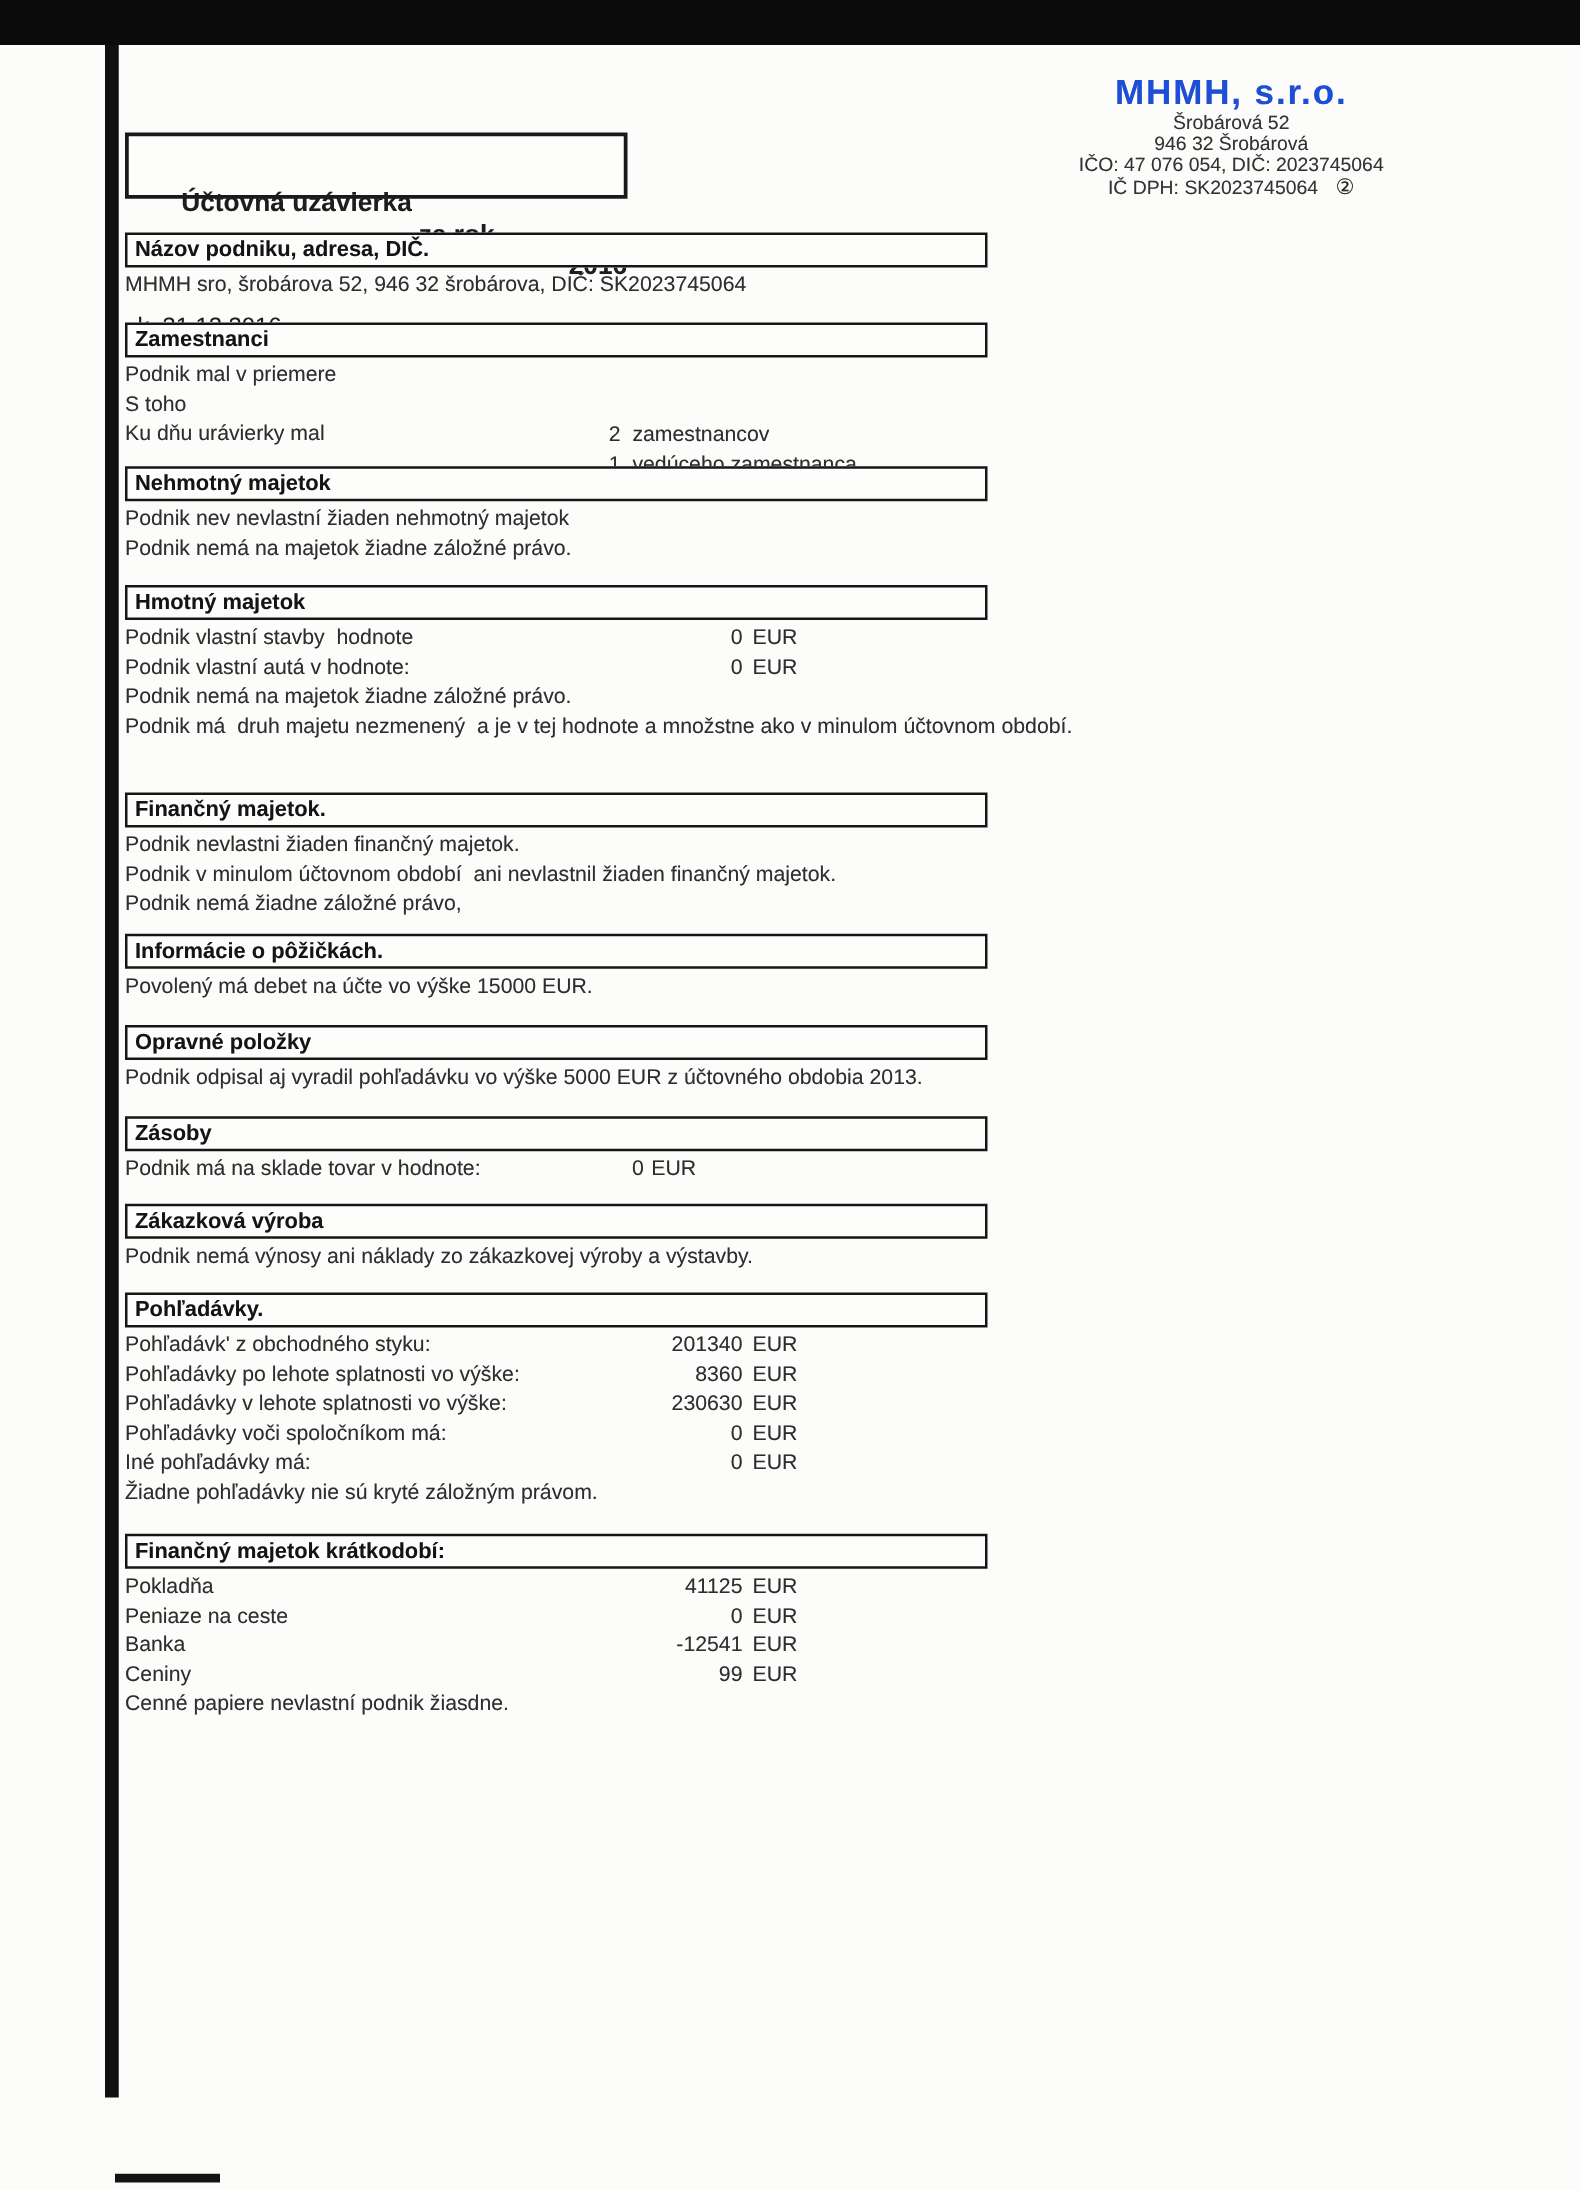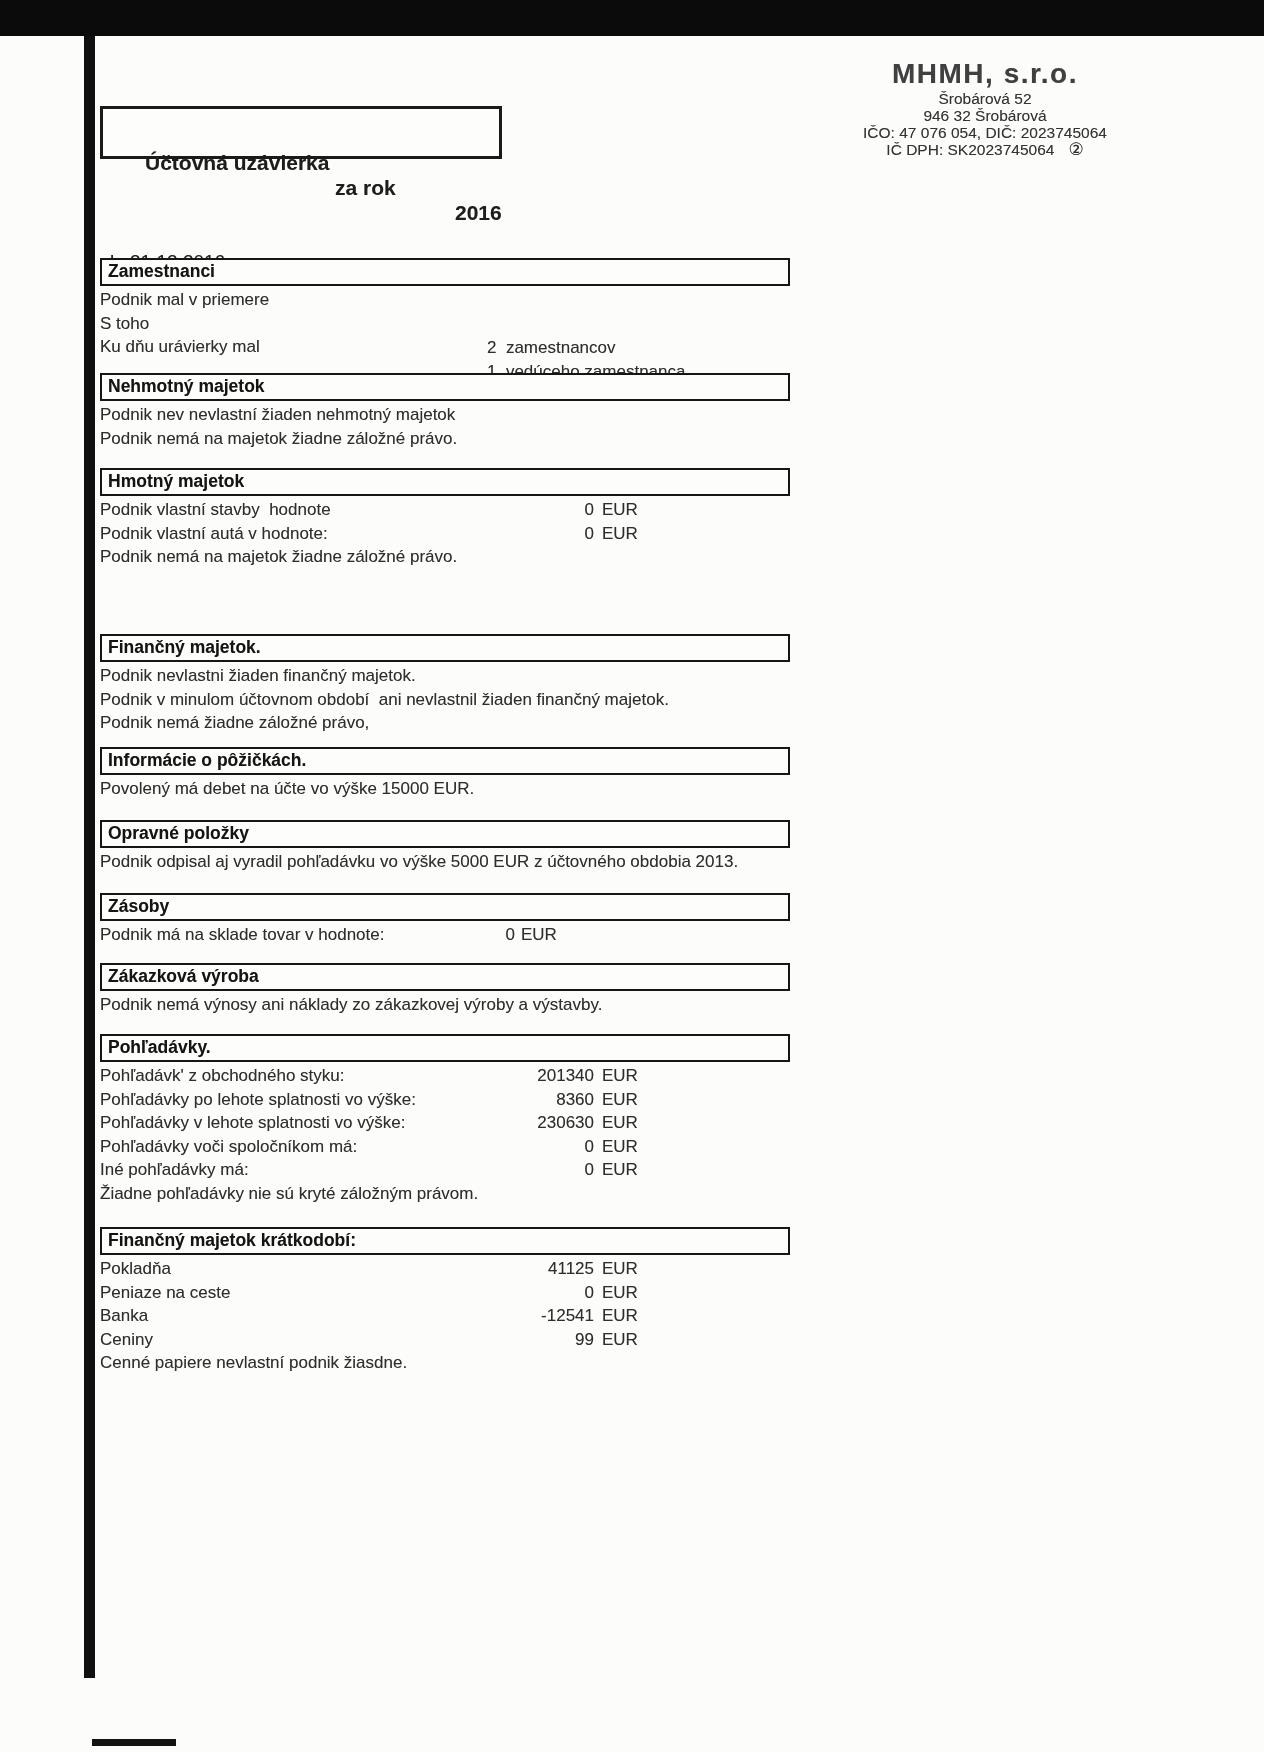--- a/index.html
+++ b/index.html
@@ -10,21 +10,21 @@
     color:#2e2e2e;
     text-shadow:0 0 .5px rgba(45,45,45,.35);
   }
   
   .scan-top   { position:absolute; top:0; left:0; width:1264px; height:36px; background:#0b0b0b; }
   .scan-left  { position:absolute; top:36px; left:84px; width:11px; height:1642px; background:#101010; }
   .scan-bottom{ position:absolute; top:1739px; left:92px; width:84px; height:7px; background:#131313; }
 
   
   .letterhead { position:absolute; top:58px; left:780px; width:410px; text-align:center; }
-  .lh-company { font-size:28px; font-weight:bold; letter-spacing:1.5px; color:#404040; line-height:32px; }
+  .lh-company { font-size:28px; font-weight:bold; letter-spacing:1.5px; color:#1d4ed8; line-height:32px; }
   .lh-line    { font-size:15.5px; color:#333; line-height:17px; }
   .lh-mark    { margin-left:14px; font-size:17px; color:#2a2a2a; }
 
   
   .title-box {
     position:absolute; top:106px; left:100px; width:402px; height:53px;
     border:3px solid #1a1a1a; box-sizing:border-box;
     padding:16px 7px; background:#fdfdfc;
   }
   .tb-line1 { position:relative; font-weight:bold; font-size:21px; color:#1d1d1d; line-height:25px; white-space:pre; }
@@ -66,20 +66,26 @@
 
   <div class="title-box">
     <div class="tb-line1">
       <span>Účtovná uzávierka</span>
       <span class="tb-mid">za rok</span>
       <span class="tb-year">2016</span>
     </div>
     <div class="tb-line2">k  31.12.2016</div>
   </div>
 
+  <div class="section" style="top:186px">
+    <div class="sec-header">Názov podniku, adresa, DIČ.</div>
+    <div class="sec-body">
+      <div class="line">MHMH sro, šrobárova 52, 946 32 šrobárova, DIČ: SK2023745064</div>
+    </div>
+  </div>
 
   <div class="section" style="top:258px">
     <div class="sec-header">Zamestnanci</div>
     <div class="sec-body">
       <div class="line"><span>Podnik mal v priemere</span><span class="v1">2  zamestnancov</span></div>
       <div class="line"><span>S toho</span><span class="v1">1  vedúceho zamestnanca</span></div>
       <div class="line"><span>Ku dňu urávierky mal</span><span class="v1">2  zamestnancov</span></div>
     </div>
   </div>
 
@@ -90,20 +96,21 @@
       <div class="line">Podnik nemá na majetok žiadne záložné právo.</div>
     </div>
   </div>
 
   <div class="section" style="top:468px">
     <div class="sec-header">Hmotný majetok</div>
     <div class="sec-body">
       <div class="line"><span>Podnik vlastní stavby  hodnote</span><span class="amount">0</span><span class="unit">EUR</span></div>
       <div class="line"><span>Podnik vlastní autá v hodnote:</span><span class="amount">0</span><span class="unit">EUR</span></div>
       <div class="line">Podnik nemá na majetok žiadne záložné právo.</div>
+      <div class="line">Podnik má  druh majetu nezmenený  a je v tej hodnote a množstne ako v minulom účtovnom období.</div>
     </div>
   </div>
 
   <div class="section" style="top:634px">
     <div class="sec-header">Finančný majetok.</div>
     <div class="sec-body">
       <div class="line">Podnik nevlastni žiaden finančný majetok.</div>
       <div class="line">Podnik v minulom účtovnom období  ani nevlastnil žiaden finančný majetok.</div>
       <div class="line">Podnik nemá žiadne záložné právo,</div>
     </div>

